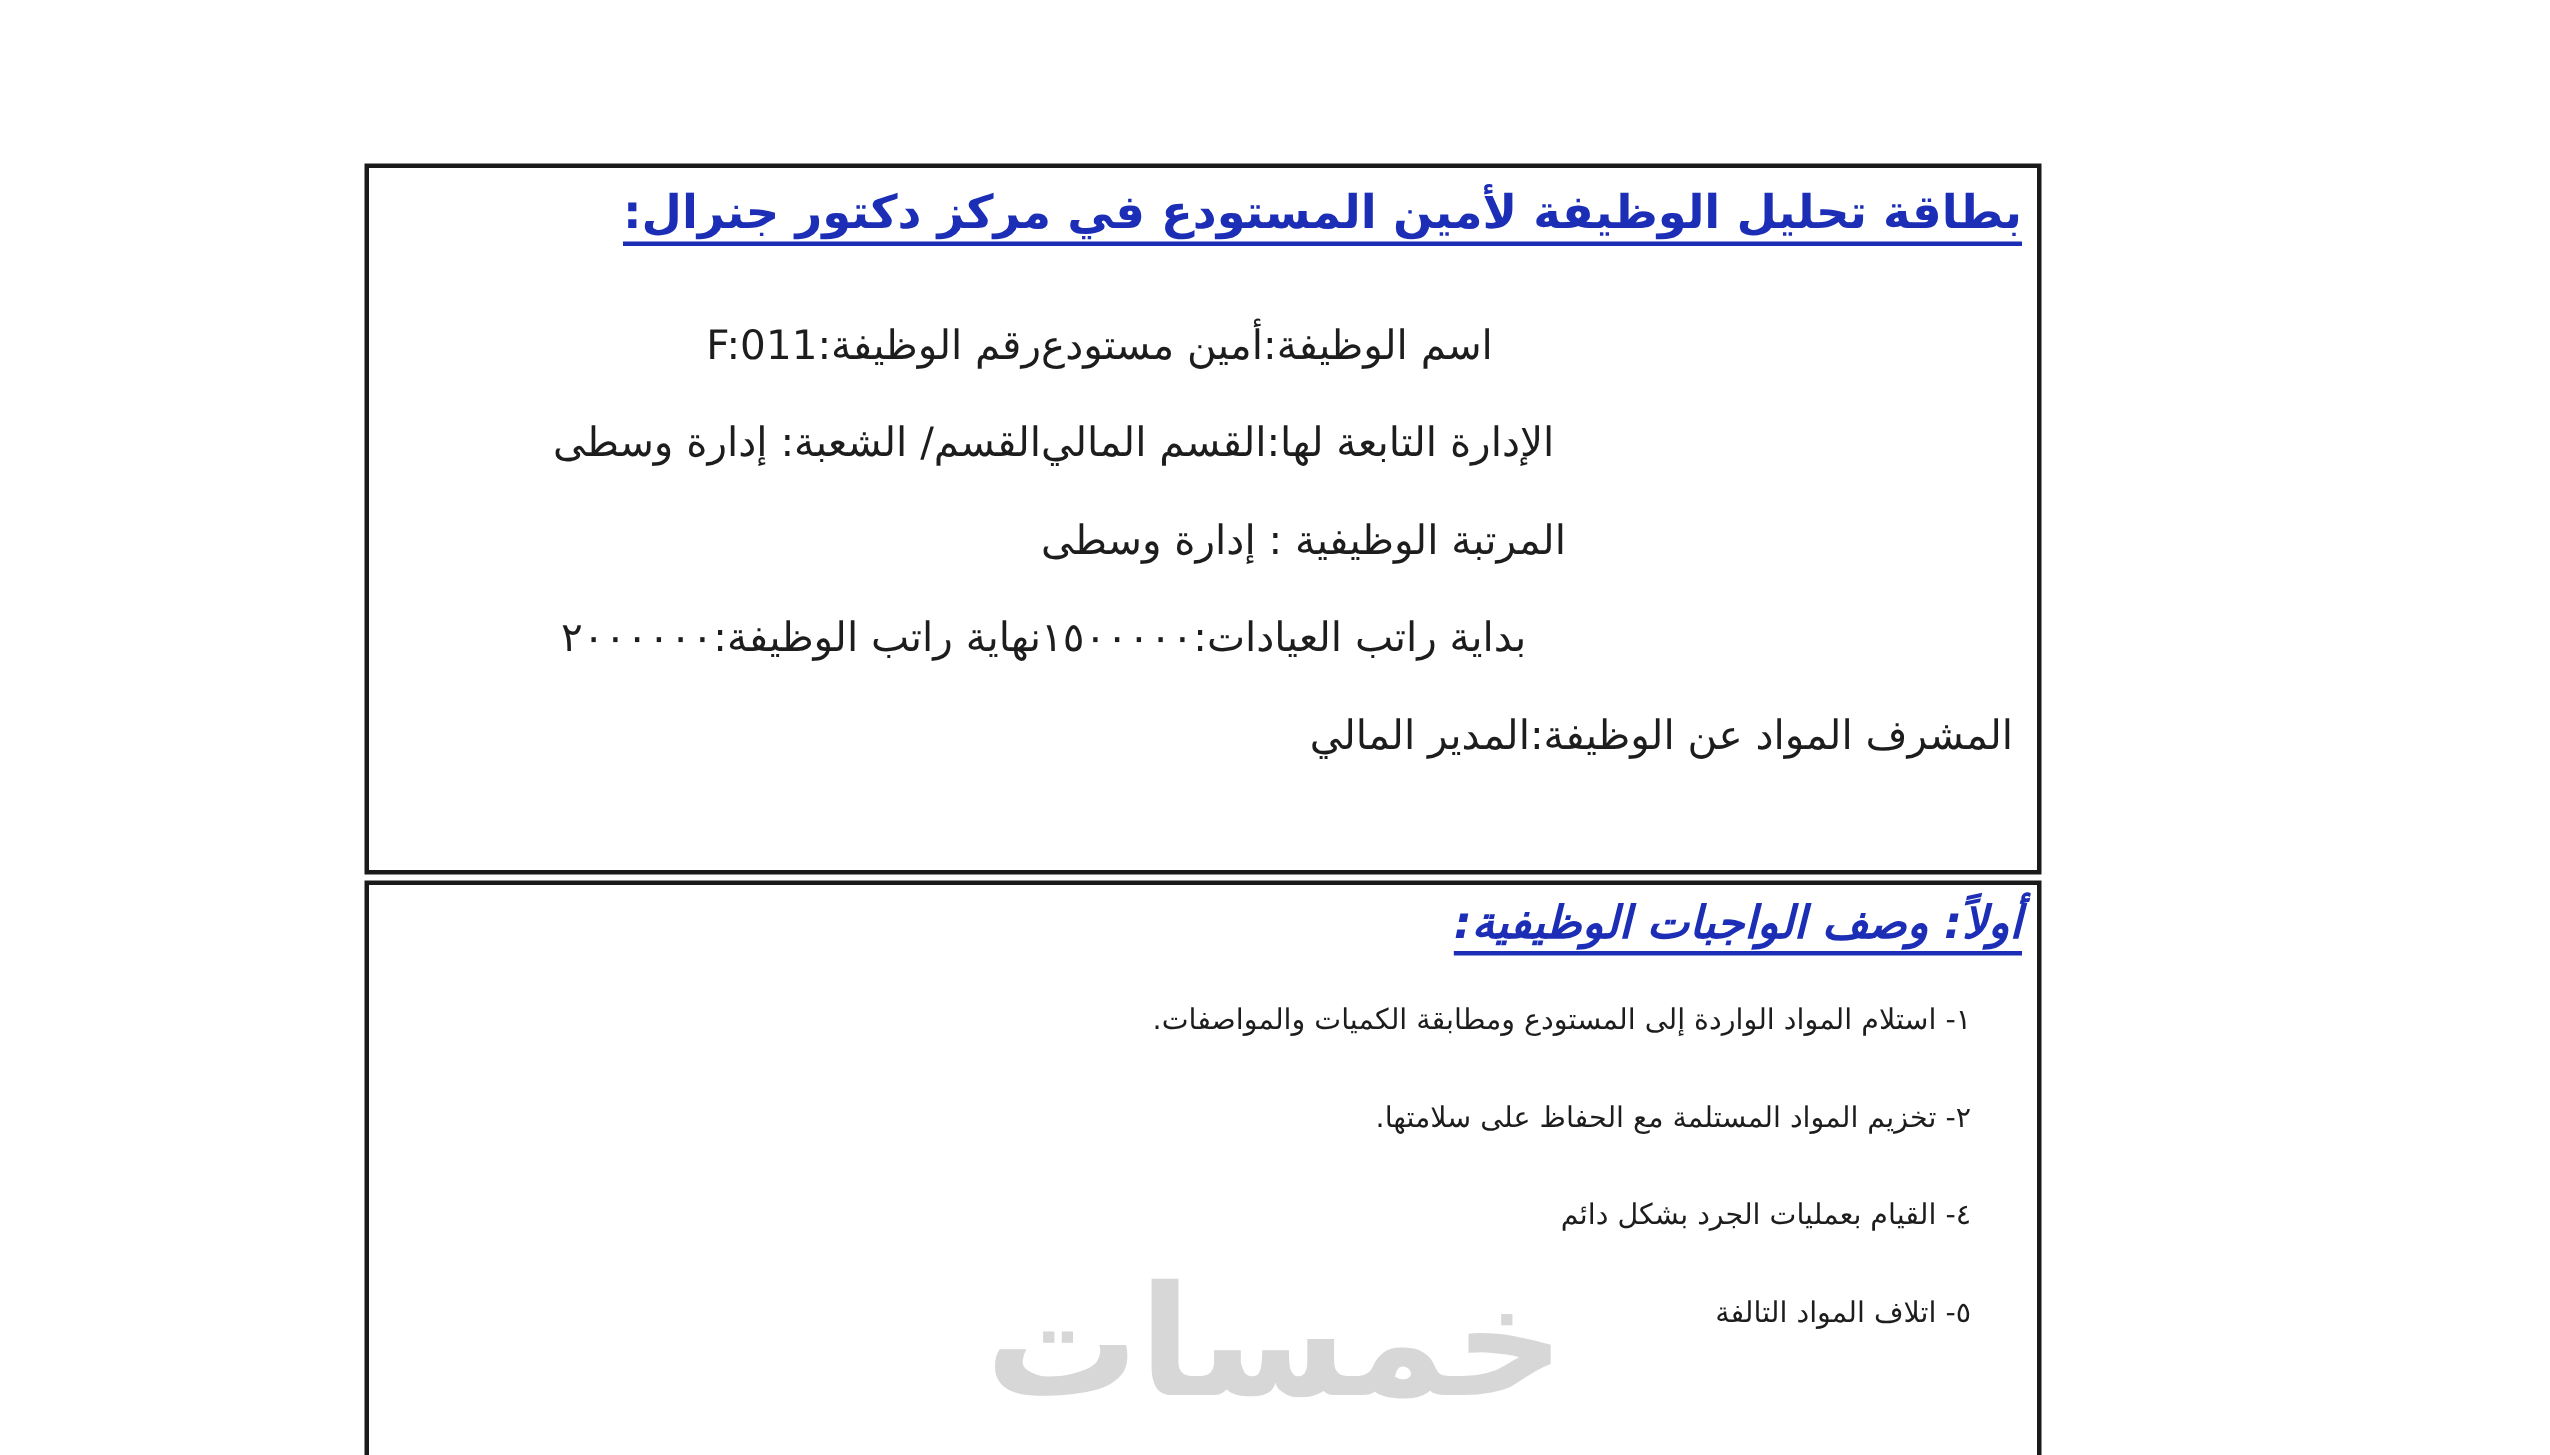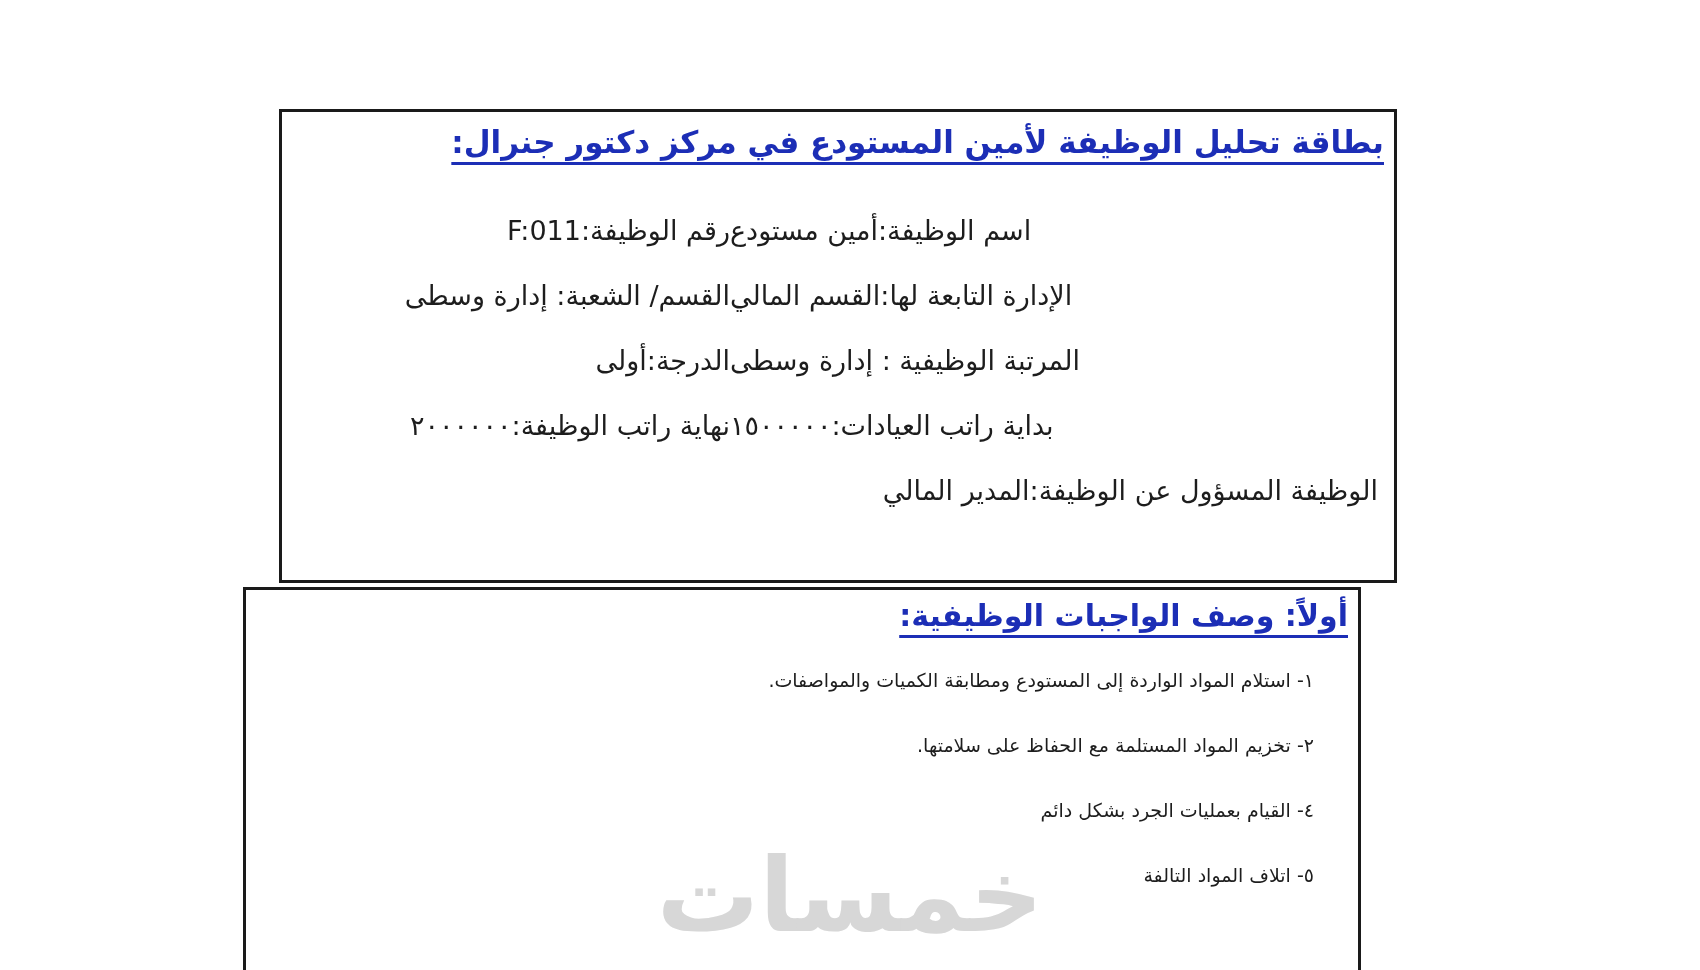--- a/index.html
+++ b/index.html
@@ -15,21 +15,21 @@
   body { position: relative; direction: rtl; }
 
   .card {
     position: absolute;
     left: 243px;
     width: 1118px;
     box-sizing: border-box;
     border: 3px solid #1a1a1a;
     background: #ffffff;
   }
-  #card1 { top: 109px; height: 474px; margin-left: 36px; }
+  #card1 { top: 109px; height: 474px; }
   #card2 { top: 587px; height: 560px; } 
 
   .blue-heading {
     color: #1c2eb6;
     font-weight: bold;
     text-decoration: underline;
     text-decoration-thickness: 3px;
     text-underline-offset: 9px;
   }
 
@@ -51,20 +51,21 @@
     font-size: 27px;
   }
   .cell-r { width: 60%; text-align: left; }
   .cell-l { width: 40%; text-align: right; }
   .cell-full { width: 100%; text-align: right; }
 
   .section-heading {
     font-size: 30px;
     text-align: right;
     padding: 8px 10px 0 0;
+    font-style: italic;
   }
 
   .duties {
     position: relative;
     z-index: 2;
     margin-top: 14px;
     padding: 0 44px 0 16px;
   }
   .duty {
     height: 65px;
@@ -98,28 +99,27 @@
     <div class="frow">
       <span class="cell-r">اسم الوظيفة:أمين مستودع</span>
       <span class="cell-l">رقم الوظيفة:F:011</span>
     </div>
     <div class="frow">
       <span class="cell-r">الإدارة التابعة لها:القسم المالي</span>
       <span class="cell-l">القسم/ الشعبة: إدارة وسطى</span>
     </div>
     <div class="frow">
       <span class="cell-r">المرتبة الوظيفية : إدارة وسطى</span>
-      <span class="cell-l">الدرجة:أولى</span>
     </div>
     <div class="frow">
       <span class="cell-r">بداية راتب العيادات:١٥٠٠٠٠٠</span>
       <span class="cell-l">نهاية راتب الوظيفة:٢٠٠٠٠٠٠</span>
     </div>
     <div class="frow">
-      <span class="cell-full">الوظيفة المسؤول عن الوظيفة:المدير المالي</span>
+      <span class="cell-full">المشرف المواد عن الوظيفة:المدير المالي</span>
     </div>
   </div>
 </div>
 
 <div class="card" id="card2">
   <div class="section-heading blue-heading">أولاً: وصف الواجبات الوظيفية:</div>
 
   <div class="duties">
     <div class="duty">١- استلام المواد الواردة إلى المستودع ومطابقة الكميات والمواصفات.</div>
     <div class="duty">٢- تخزيم المواد المستلمة مع الحفاظ على سلامتها.</div>

